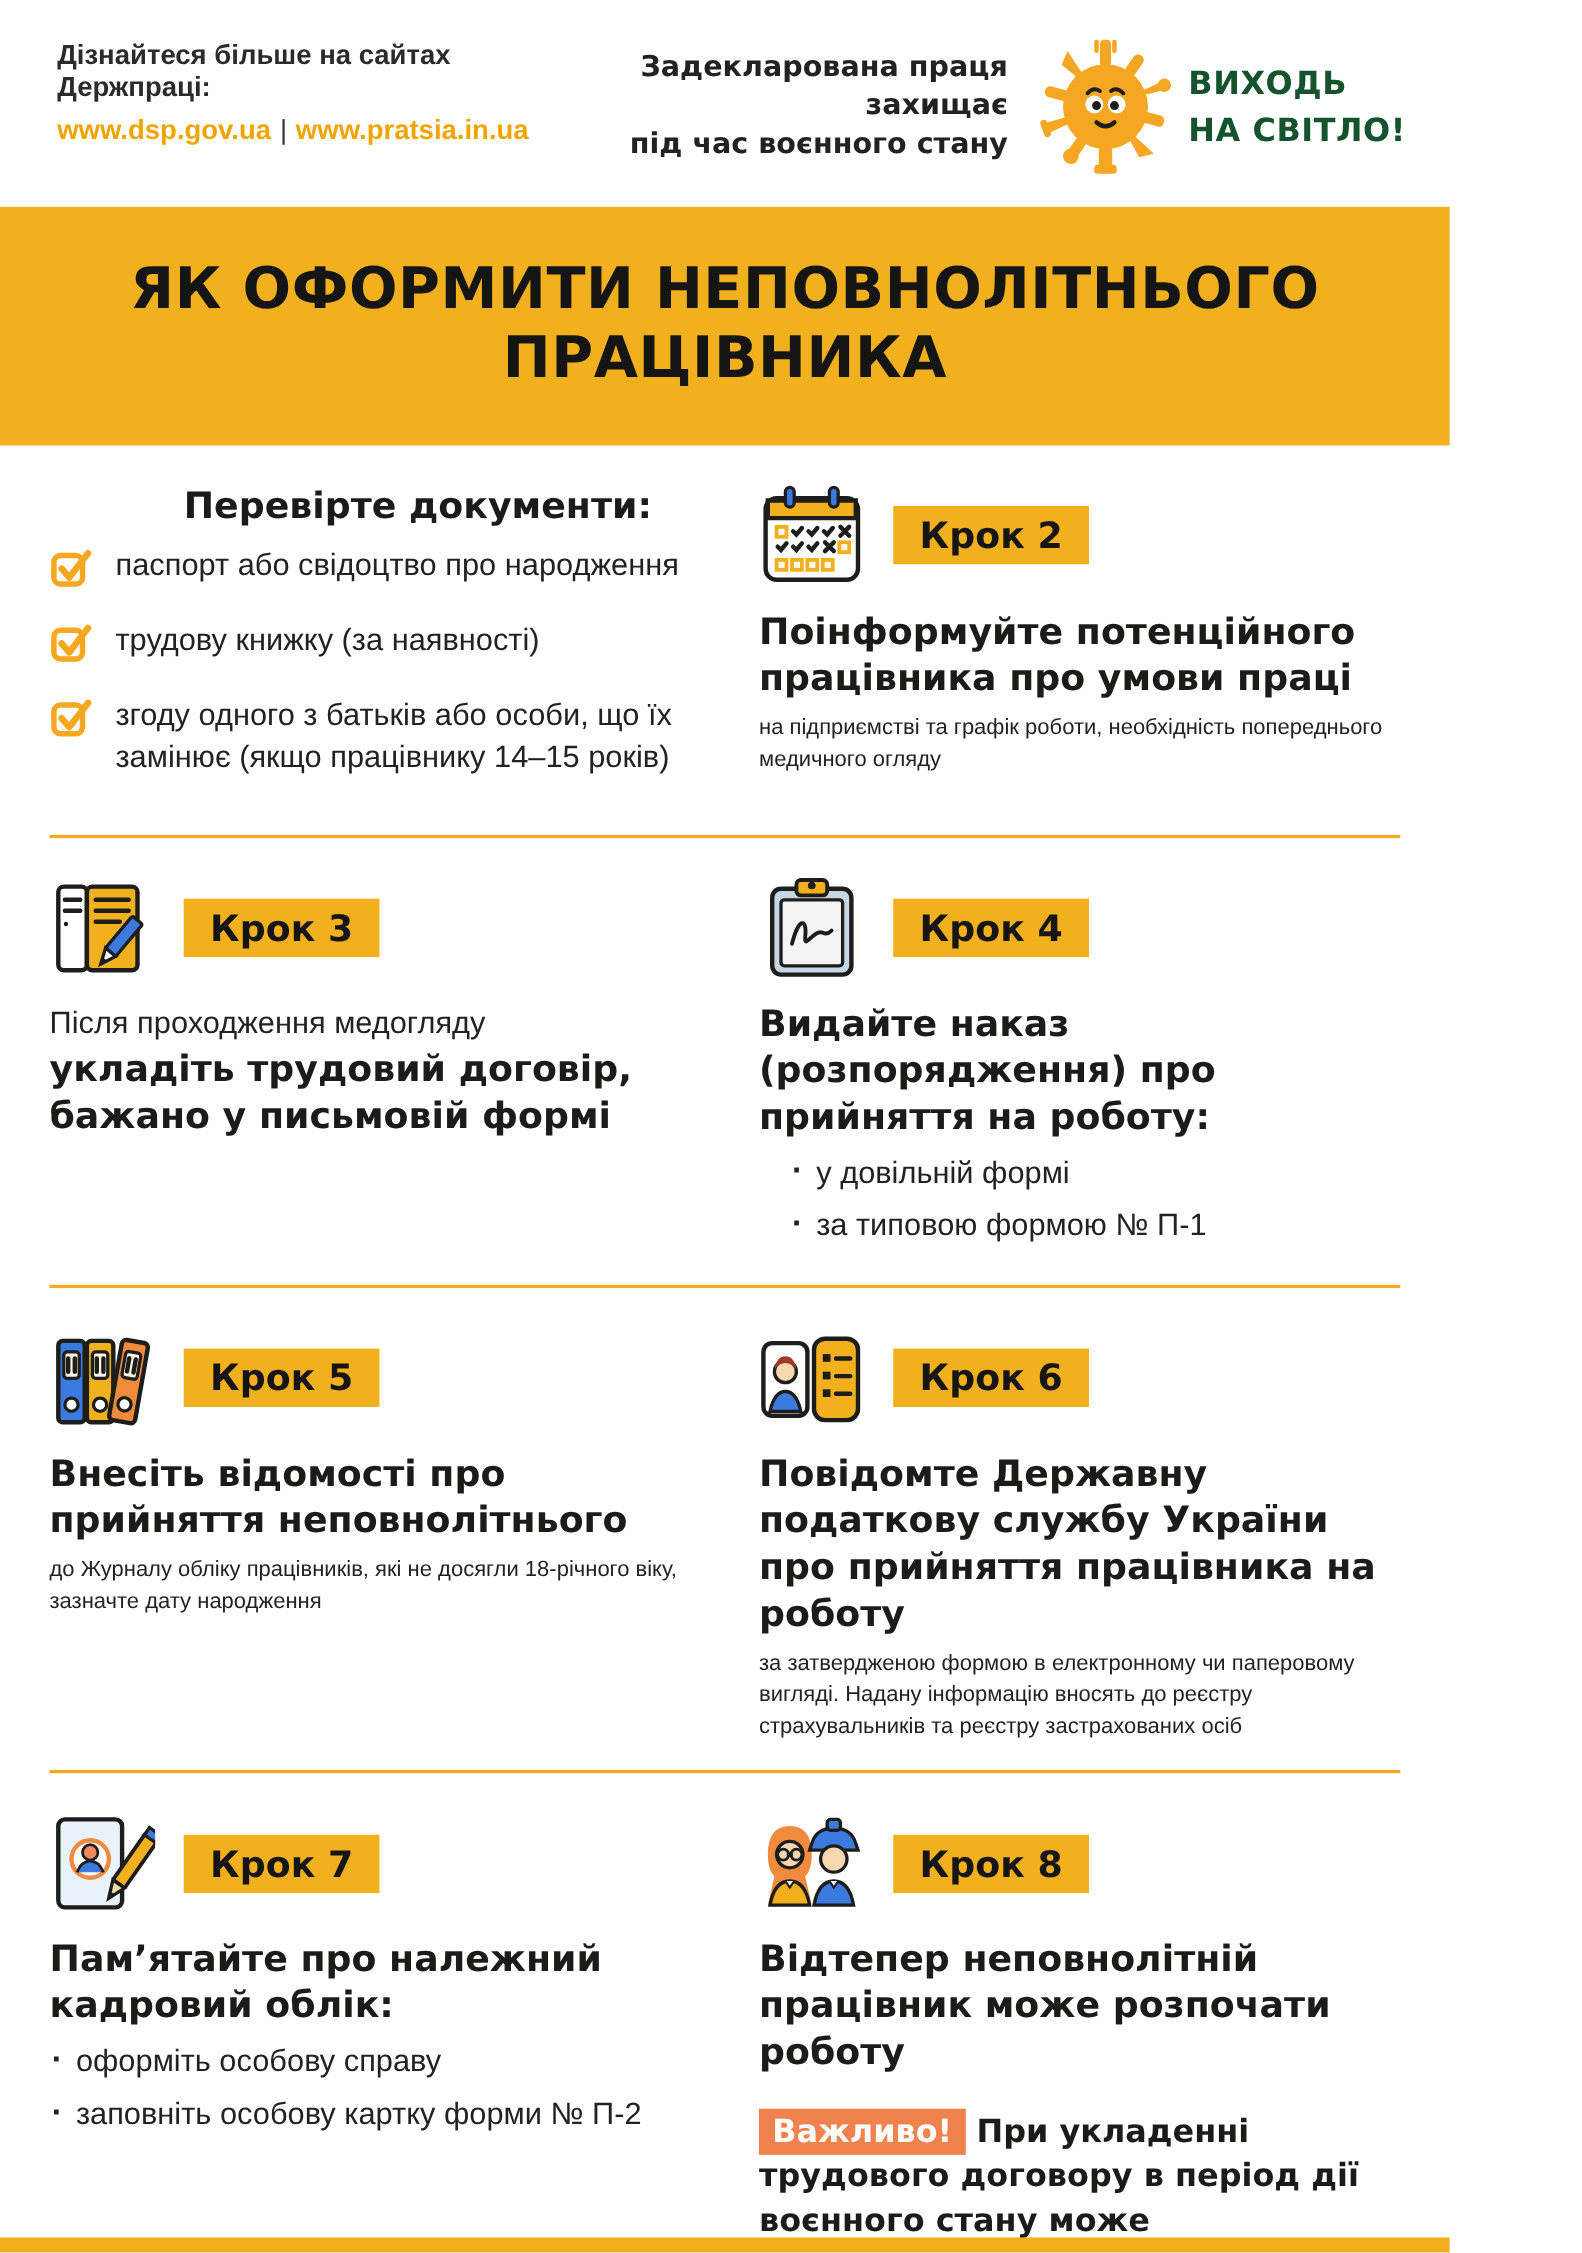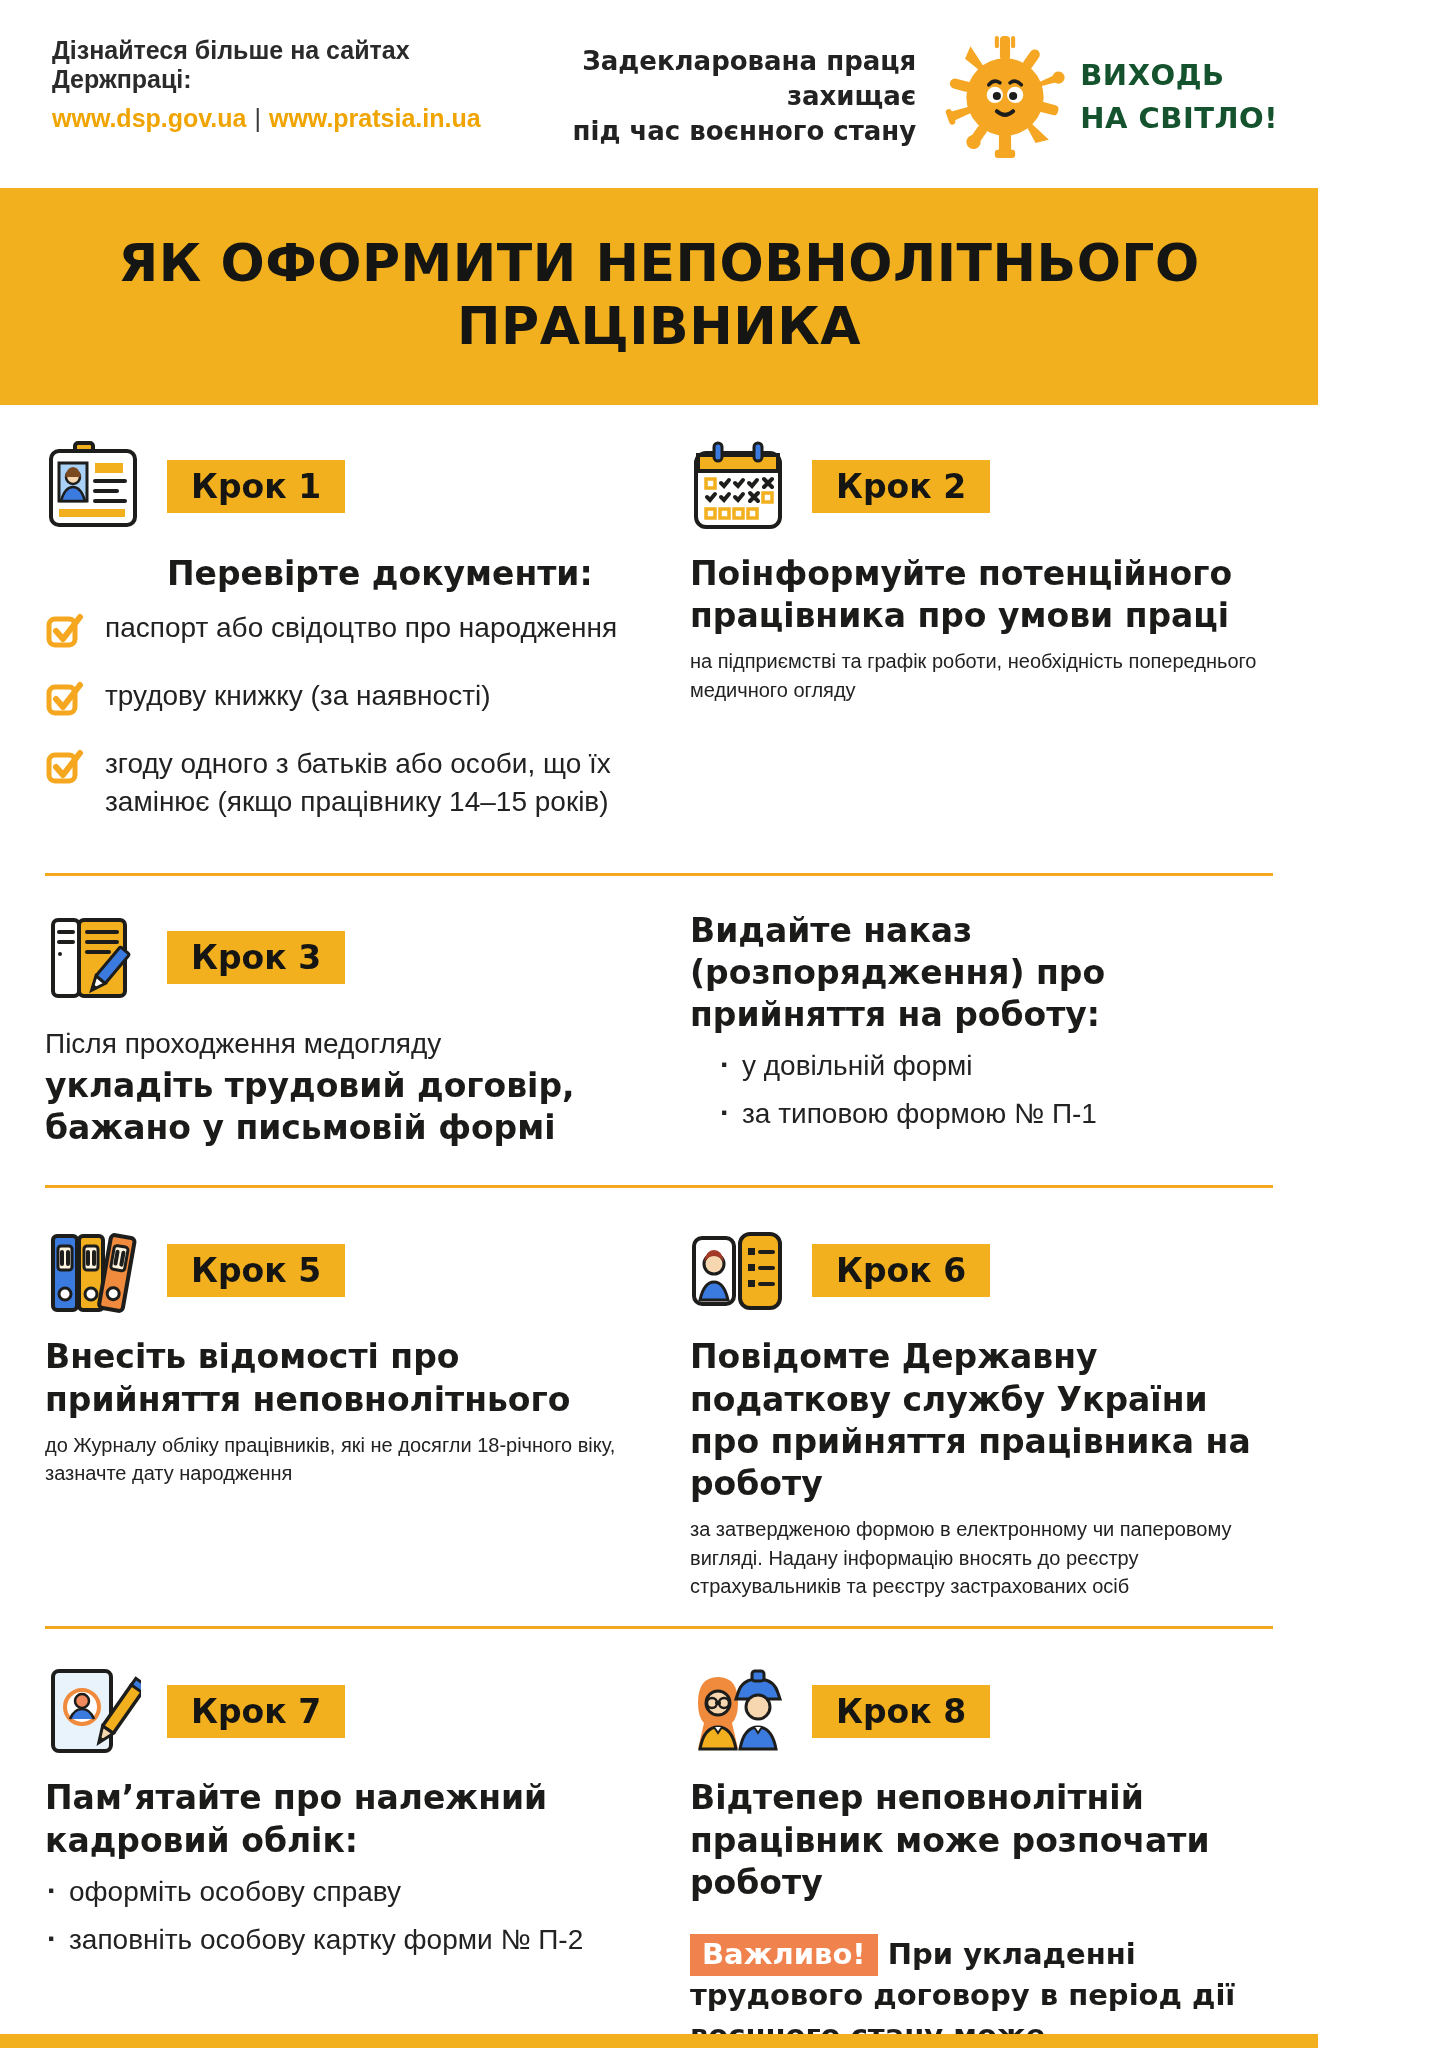--- a/index.html
+++ b/index.html
@@ -178,36 +178,20 @@
     <h1>
       <div>ЯК ОФОРМИТИ НЕПОВНОЛІТНЬОГО</div>
       <div>ПРАЦІВНИКА</div>
     </h1>
   </div>
 
   <div class="content">
 
     <div class="row">
       <div class="step">
-        <div class="step-header">
-          <svg class="step-icon" viewBox="0 0 96 96">
-            <rect x="30" y="4" width="18" height="14" rx="3" fill="#f2b01e" stroke="#1d1d1b" stroke-width="4"></rect>
-            <rect x="6" y="12" width="84" height="74" rx="8" fill="#fff" stroke="#1d1d1b" stroke-width="4"></rect>
-            <rect x="14" y="24" width="28" height="38" fill="#a9d0f5" stroke="#1d1d1b" stroke-width="3"></rect>
-            <circle cx="28" cy="38" r="7" fill="#f6d7b0" stroke="#1d1d1b" stroke-width="2.5"></circle>
-            <path d="M20 38 q2 -10 8 -10 q6 0 8 10" fill="#7a4a21"></path>
-            <path d="M16 62 q4 -14 12 -14 q8 0 12 14 Z" fill="#3b7be0" stroke="#1d1d1b" stroke-width="2.5"></path>
-            <rect x="50" y="24" width="28" height="10" fill="#f2b01e"></rect>
-            <line x1="50" y1="42" x2="80" y2="42" class="ln"></line>
-            <line x1="50" y1="52" x2="72" y2="52" class="ln"></line>
-            <line x1="50" y1="62" x2="80" y2="62" class="ln"></line>
-            <rect x="14" y="70" width="66" height="8" fill="#f2b01e"></rect>
-          </svg>
-          <span class="badge">Крок 1</span>
-        </div>
         <h2 class="step-heading indent-heading">Перевірте документи:</h2>
         <ul class="checklist">
           <li>
             <svg class="check-icon" width="40" height="40" viewBox="0 0 40 40">
               <rect x="4" y="8" width="26" height="26" rx="6" fill="none" stroke="#f5a71f" stroke-width="5"></rect>
               <path d="M11 20 L18 28 L35 6" fill="none" stroke="#f5a71f" stroke-width="6" stroke-linecap="round" stroke-linejoin="round"></path>
             </svg>
             <span>паспорт або свідоцтво про народження</span>
           </li>
           <li>
@@ -276,20 +260,30 @@
               <path d="M60 80 L62 86 L64 80 Z" fill="#1d1d1b"></path>
             </g>
           </svg>
           <span class="badge">Крок 3</span>
         </div>
         <p class="step-intro">Після проходження медогляду</p>
         <h2 class="step-heading">укладіть трудовий договір, бажано у письмовій формі</h2>
       </div>
 
       <div class="step">
+        <div class="step-header">
+          <svg class="step-icon" viewBox="0 0 96 96">
+            <rect x="12" y="12" width="72" height="78" rx="8" fill="#c7d6e4" stroke="#1d1d1b" stroke-width="4"></rect>
+            <rect x="20" y="22" width="56" height="60" rx="3" fill="#f4f4f2" stroke="#1d1d1b" stroke-width="3"></rect>
+            <rect x="34" y="4" width="28" height="14" rx="4" fill="#f2b01e" stroke="#1d1d1b" stroke-width="3.5"></rect>
+            <circle cx="48" cy="9" r="3.5" fill="#1d1d1b"></circle>
+            <path d="M30 62 C36 38 44 38 42 56 C41 68 50 48 58 52 Q62 54 66 50" fill="none" stroke="#1d1d1b" stroke-width="3.5" stroke-linecap="round"></path>
+          </svg>
+          <span class="badge">Крок 4</span>
+        </div>
         <h2 class="step-heading">Видайте наказ (розпорядження) про прийняття на роботу:</h2>
         <ul class="bullets bullets-indented">
           <li>у довільній формі</li>
           <li>за типовою формою № П-1</li>
         </ul>
       </div>
     </div>
 
     <hr class="divider">
 

